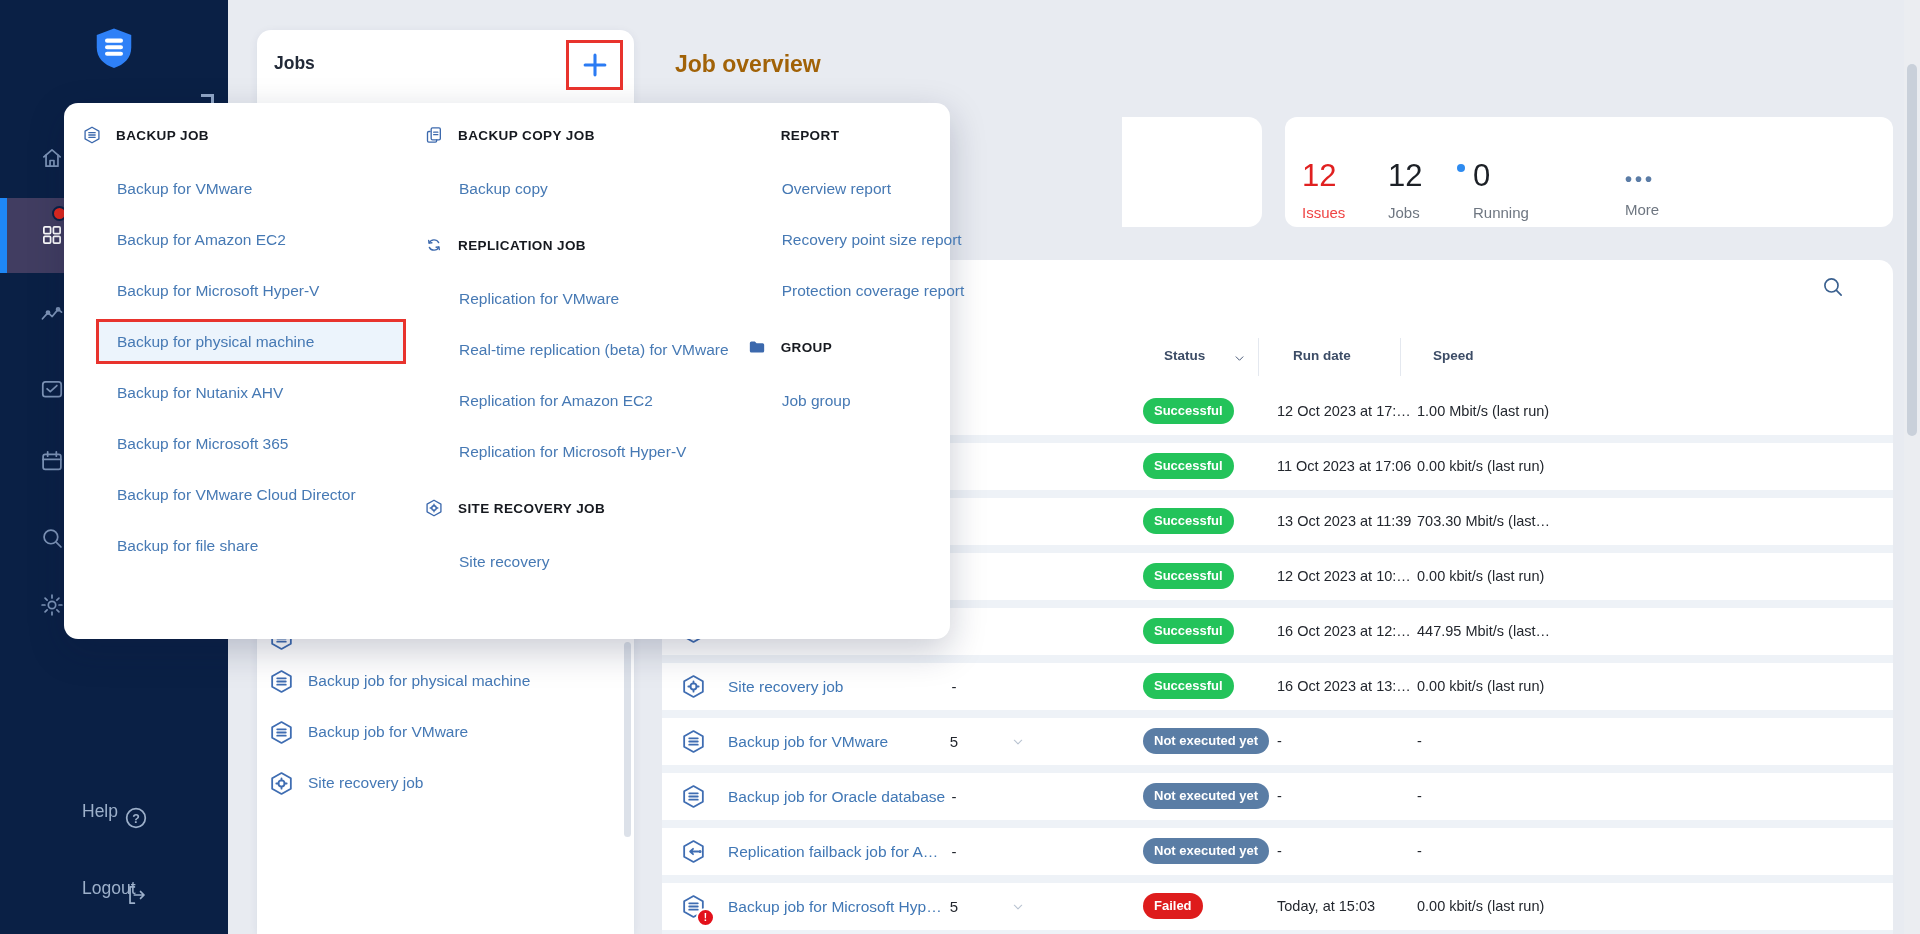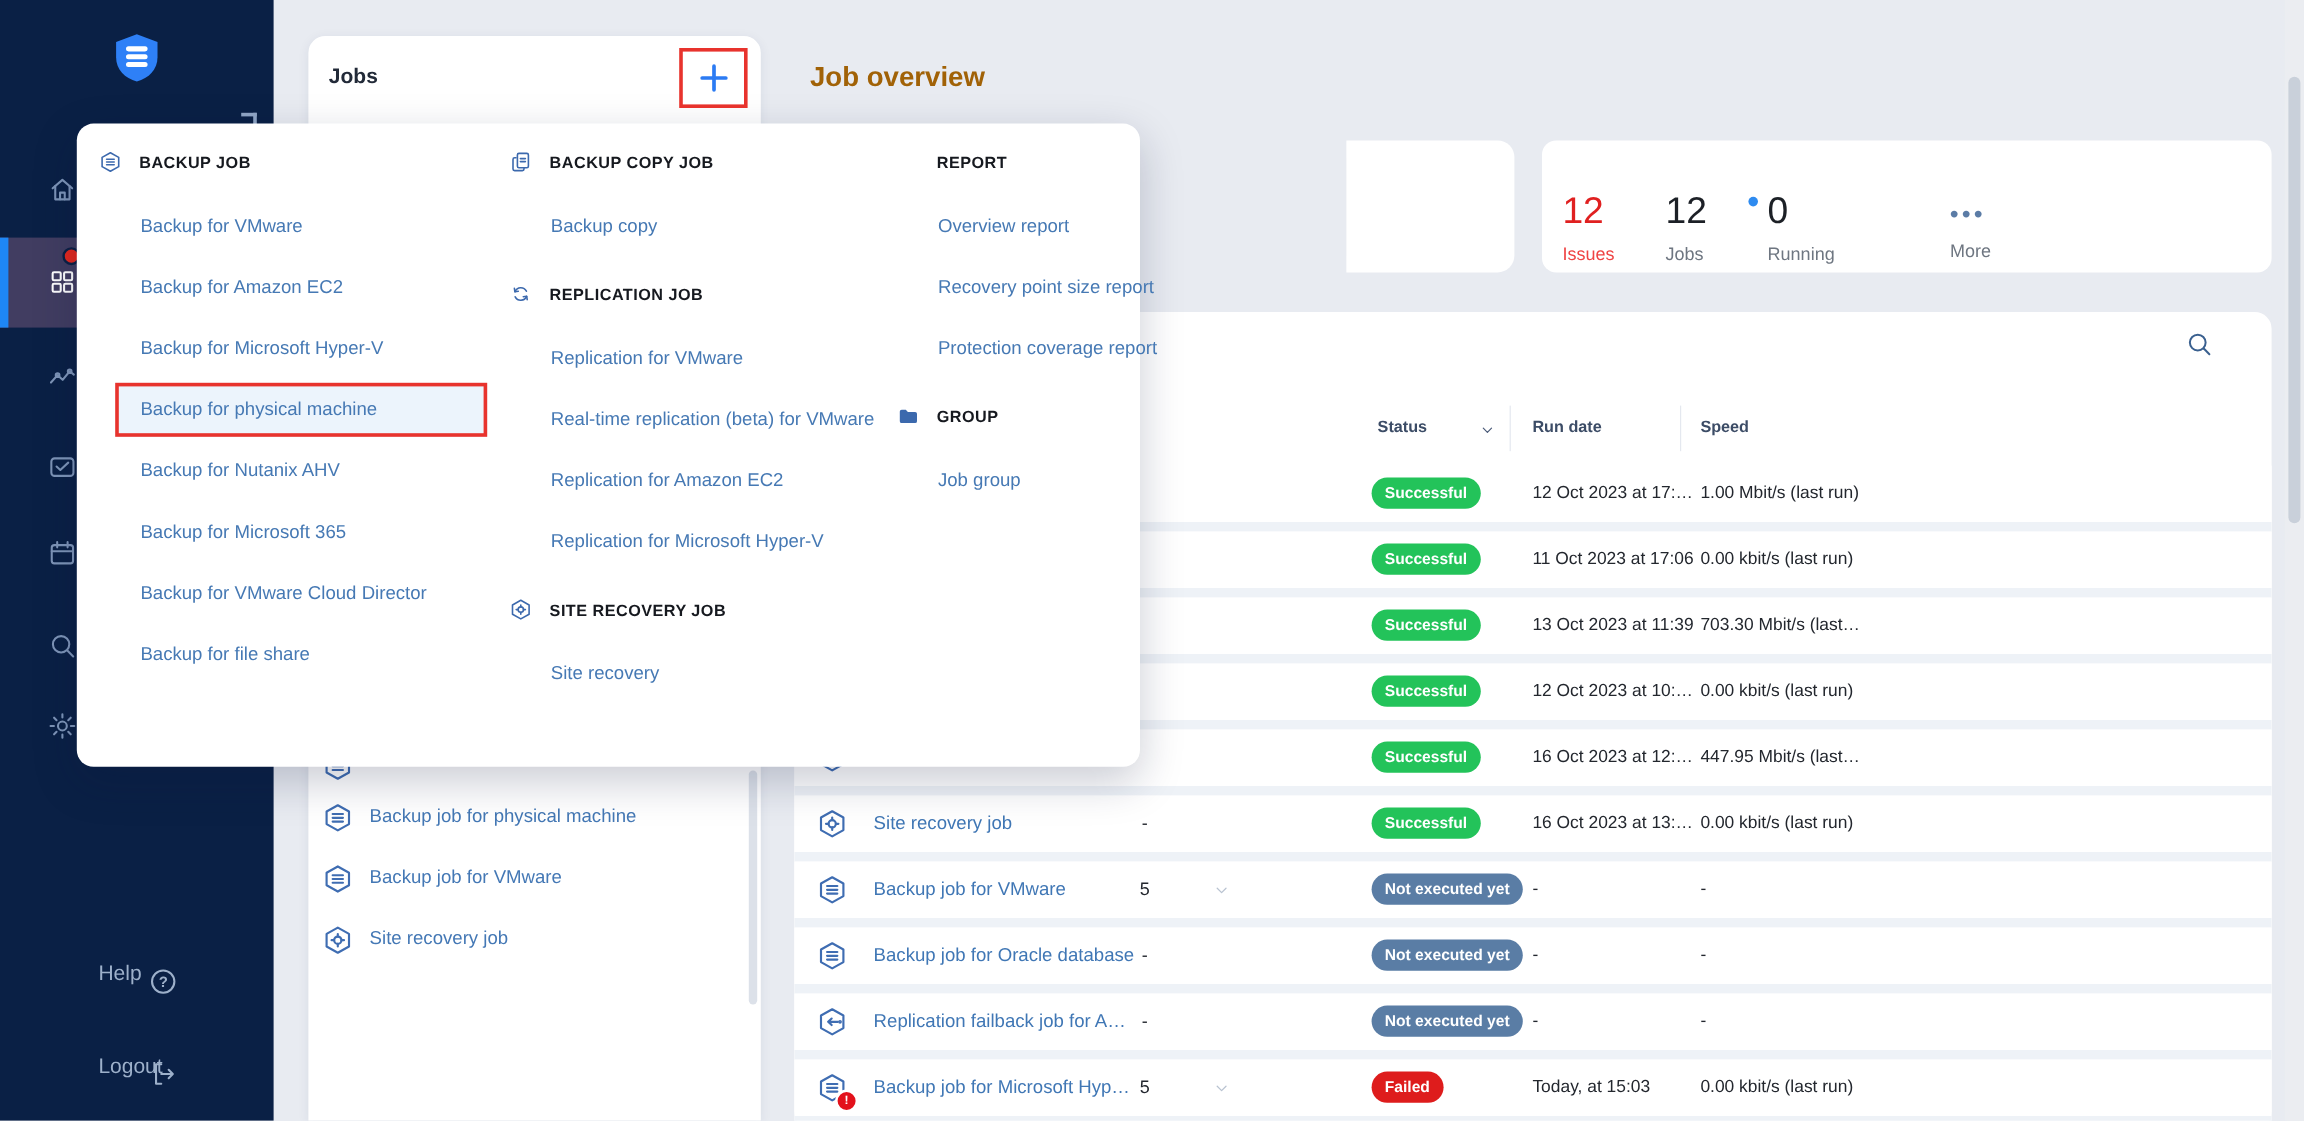--- a/index.html
+++ b/index.html
@@ -47,21 +47,21 @@
   .stat-val{font-size:31px;color:#1c2026;margin-top:21px;white-space:nowrap;}
   .stat-val.red{color:#e02020;}
   .stat-label{font-size:15px;color:#6e7681;margin-top:10px;}
   .stat-label.red{color:#ef4444;}
   .blue-dot{display:inline-block;width:8px;height:8px;border-radius:50%;background:#2e8bf0;vertical-align:14px;margin-right:8px;}
   .stat-val.more{font-size:20px;font-weight:bold;letter-spacing:3px;color:#5b7ca6;margin-top:31px;}
 
   
   .main-card{position:absolute;left:662px;top:260px;width:1231px;height:680px;background:#fff;border-radius:14px;z-index:5;}
   .tsearch{position:absolute;left:1158px;top:14px;width:25px;height:25px;color:#3a608f;cursor:pointer;}
-  .th-label{position:absolute;top:88px;font-size:13.5px;font-weight:bold;color:#3c4c66;cursor:pointer;}
+  .th-label{position:absolute;top:88px;font-size:13.5px;font-weight:bold;color:#3c4c66;cursor:pointer;margin-left:16px;}
   .th-chev{position:absolute;left:570px;top:91px;width:15px;height:15px;color:#4a5a78;cursor:pointer;}
   .th-div{position:absolute;top:78px;width:1px;height:38px;background:#e4e8ef;}
   .rows{position:absolute;left:0;top:128px;width:1231px;}
   .trow{position:relative;height:47px;border-bottom:8px solid #eef2f7;background:#fff;}
   .row-ic{position:absolute;left:18px;top:10px;width:27px;height:27px;color:#3f6db2;}
   .err-badge{position:absolute;left:34px;top:25px;width:15px;height:15px;border-radius:50%;background:#e3111b;border:2px solid #fff;color:#fff;font-size:10px;font-weight:bold;text-align:center;line-height:15px;}
   .row-name{position:absolute;left:66px;top:0;line-height:47px;font-size:15.5px;color:#4077b5;text-decoration:none;white-space:nowrap;cursor:pointer;}
   .row-count{position:absolute;left:262px;top:0;width:60px;line-height:47px;font-size:15px;color:#23272e;text-align:center;}
   .row-chev{position:absolute;left:348px;top:16px;width:16px;height:16px;color:#b9c3d1;cursor:pointer;}
   .badge{position:absolute;left:481px;top:10px;height:26px;line-height:26px;border-radius:13px;padding:0 11px;font-size:13px;font-weight:bold;color:#fff;white-space:nowrap;}

